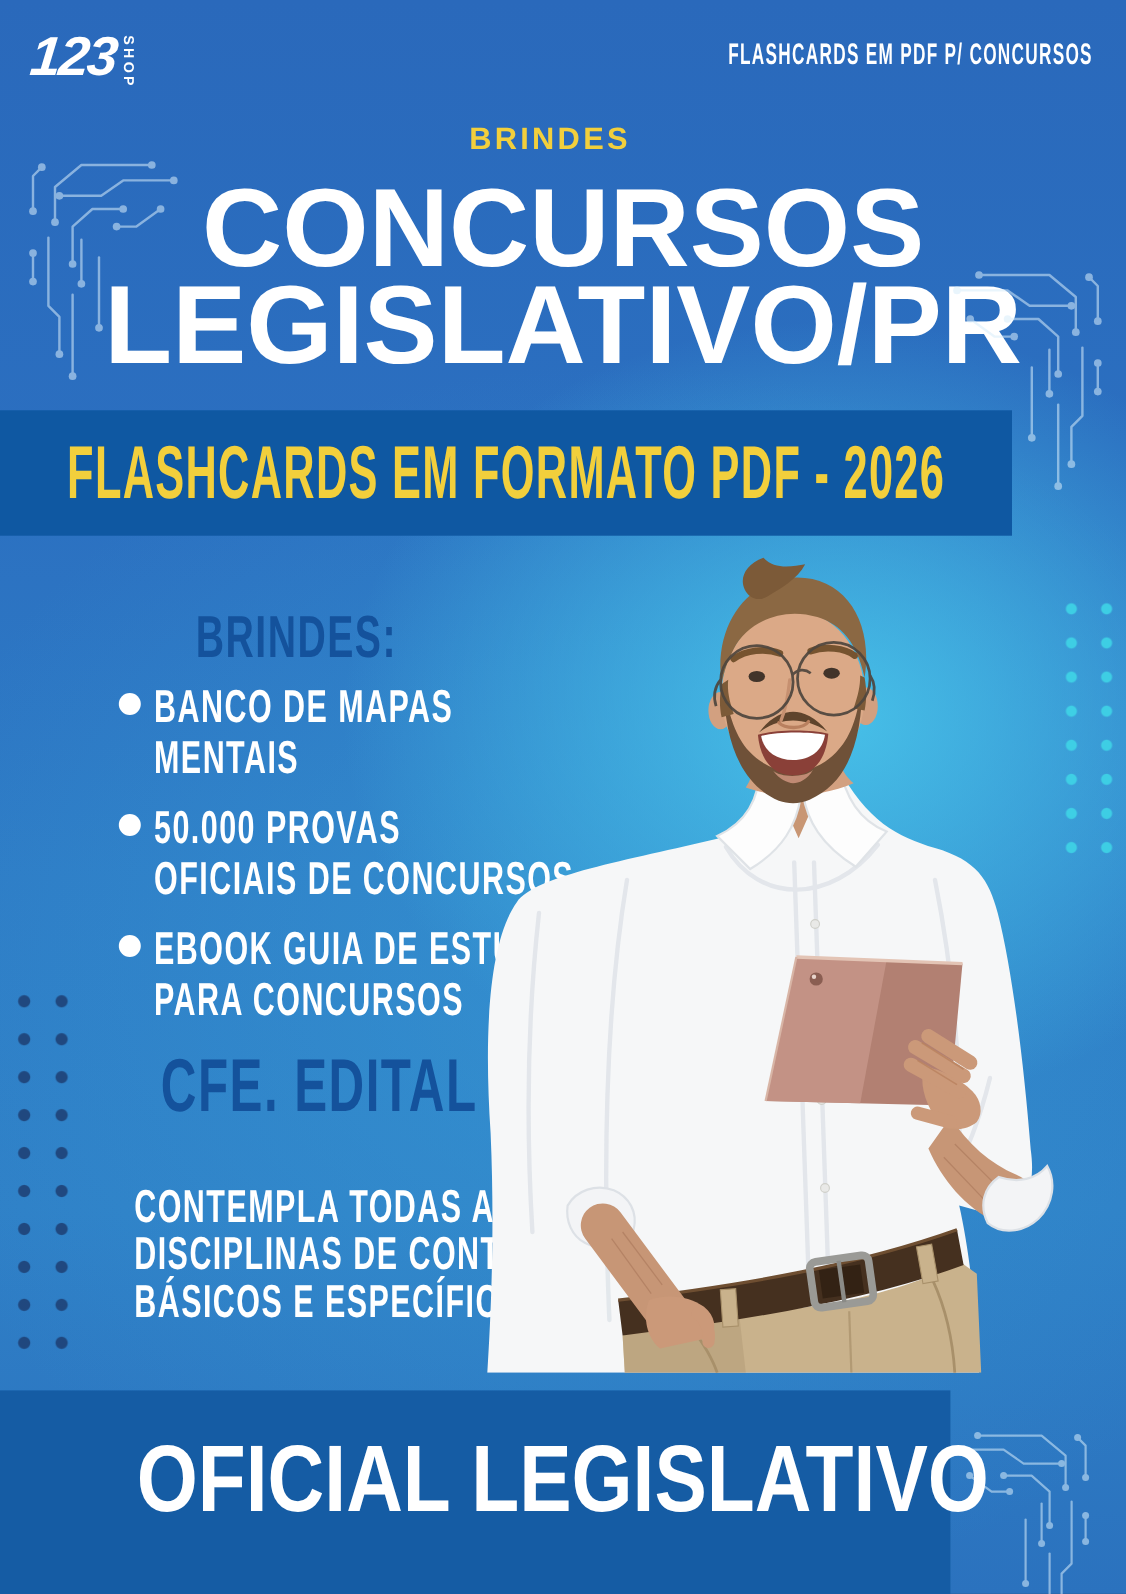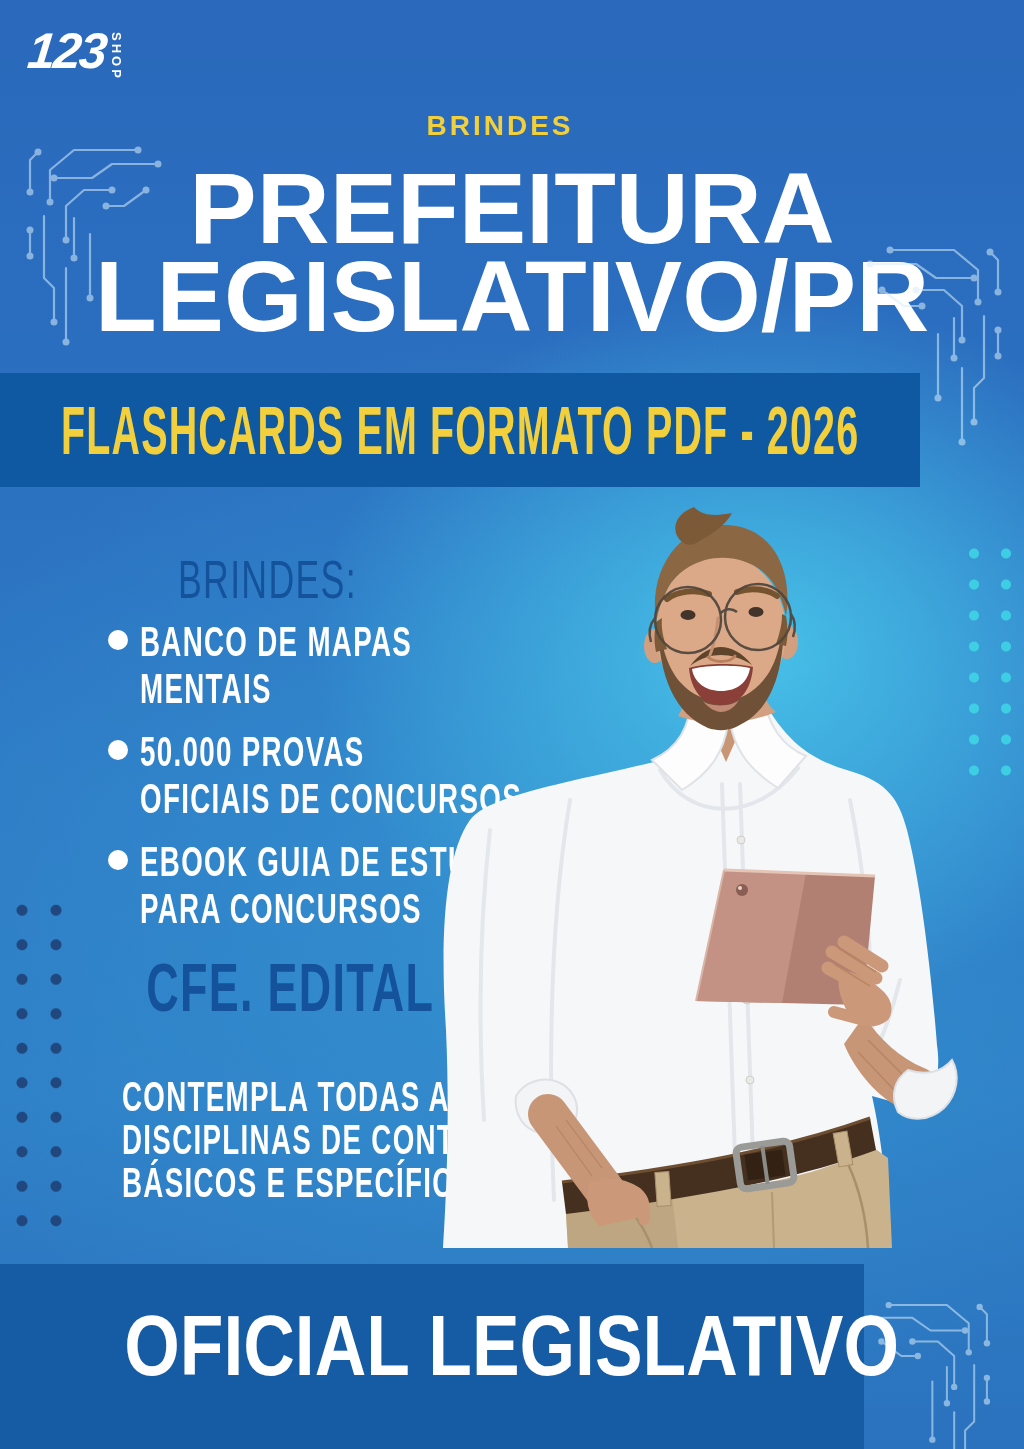--- a/index.html
+++ b/index.html
@@ -27,21 +27,21 @@
   .tagline{top:34px;right:30px;font-size:27px;font-weight:bold;color:#FFF;text-align:right;}
 
   .kicker{top:110px;left:0;width:1000px;text-align:center;font-size:28px;font-weight:bold;color:#F2CF3C;letter-spacing:3px;}
 
   .title{top:164px;left:0;width:1024px;text-align:center;color:#FFF;font-weight:bold;font-size:101px;line-height:88px;letter-spacing:0;}
 
   .band{left:0;width:920px;display:flex;align-items:center;justify-content:center;}
   .band.top-band{top:373px;height:114px;background:#0F58A2;}
   .band-text{font-size:68px;font-weight:bold;color:#F2CF3C;}
 
-  .brindes-heading{left:178px;top:548px;font-size:54px;font-weight:normal;color:#14529C;}
+  .brindes-heading{left:178px;top:548px;font-size:54px;font-weight:bold;color:#14529C;}
   .brindes-list{left:108px;top:618px;list-style:none;margin:0;padding:0;width:560px;}
   .brindes-list li{position:relative;padding-left:32px;margin:0 0 16px 0;font-size:42px;line-height:47px;font-weight:bold;color:#FFF;}
   .bullet-dot{position:absolute;left:0;top:12px;width:20px;height:20px;border-radius:50%;background:#FFF;}
   .li-lines{display:block;}
   .li-lines span{display:block;}
 
   .cfe-heading{left:0;top:948px;width:580px;text-align:center;font-size:68px;font-weight:bold;color:#14529C;}
   .contempla{left:122px;top:1075px;font-size:42px;line-height:43px;font-weight:bold;color:#FFF;}
   .contempla span{display:block;}
 
@@ -119,24 +119,27 @@
     </svg>
 
   <div class="abs dot-grid navy"></div>
   <div class="abs dot-grid teal"></div>
 
   <div class="abs logo">
     <span class="logo-number">123</span>
     <span class="logo-sub">SHOP</span>
   </div>
 
+  <div class="abs tagline">
+    <span class="cnx o-right">FLASHCARDS EM PDF P/ CONCURSOS</span>
+  </div>
 
   <div class="abs kicker">BRINDES</div>
   <div class="abs title">
-    <span style="display:block">PREFEITURA</span>
+    <span style="display:block">CONCURSOS</span>
     <span style="display:block">LEGISLATIVO/PR</span>
   </div>
 
   <div class="abs band top-band">
     <span class="band-text cnx o-center">FLASHCARDS EM FORMATO PDF - 2026</span>
   </div>
 
   <svg class="abs photo" viewBox="0 0 540 748">
 
     <g>

